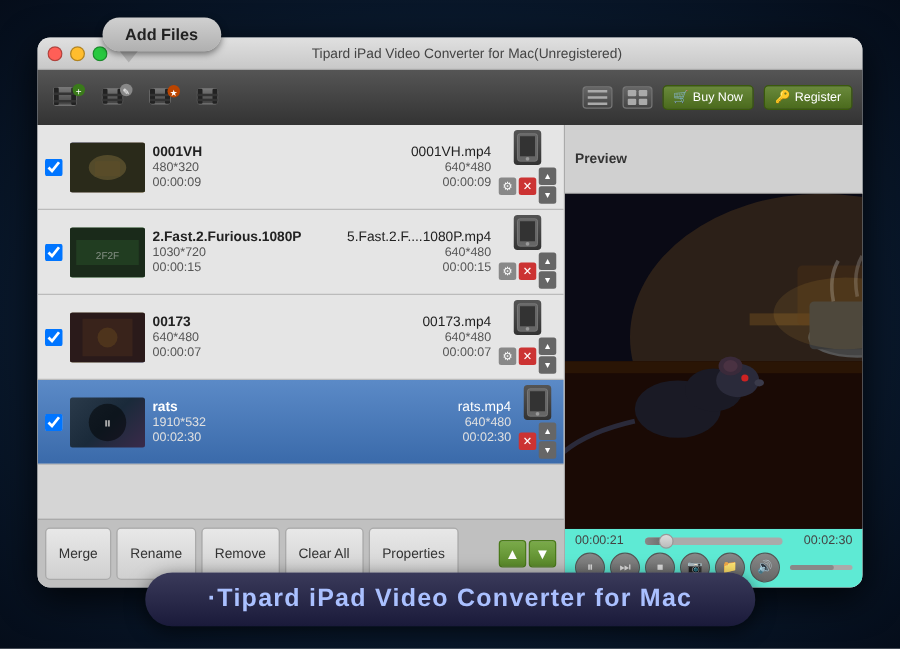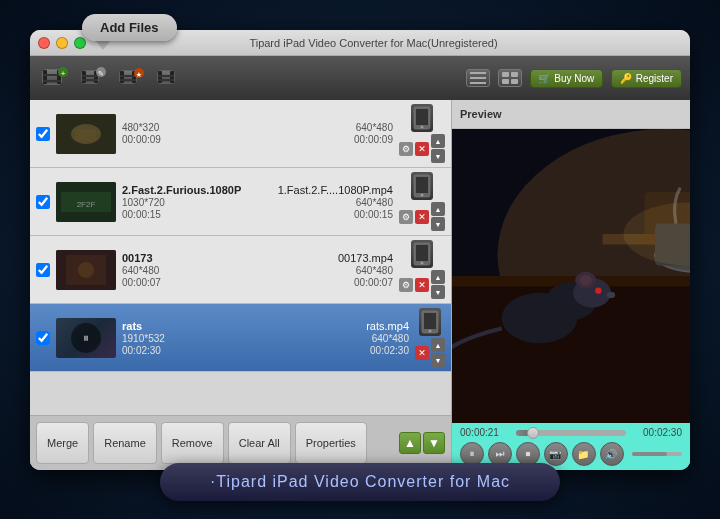--- a/index.html
+++ b/index.html
@@ -336,21 +336,21 @@
 
     
     .preview-panel {
       flex: 1;
       background: #c8c8c8;
       display: flex;
       flex-direction: column;
     }
 
     .preview-label {
-      padding: 8px 8px;
+      padding: 21px 8px;
       font-size: 11px;
       color: #333;
       font-weight: bold;
       background: #d0d0d0;
       border-bottom: 1px solid #bbb;
     }
 
     .preview-video {
       flex: 1;
       background: #111;
@@ -489,22 +489,22 @@
     
     .brand-bar {
       position: absolute;
       bottom: 18px;
       left: 50%;
       transform: translateX(-50%);
       background: linear-gradient(to bottom, #3a3a5a 0%, #1a1a3a 100%);
       border-radius: 25px;
       padding: 10px 50px;
       color: #aac0ff;
-      font-size: 16px;
-      font-weight: 400;
+      font-size: 20px;
+      font-weight: 700;
       letter-spacing: 1px;
       box-shadow: 0 4px 15px rgba(0,0,0,0.6);
       white-space: nowrap;
     }
 
     
     .pause-icon {
       width: 30px;
       height: 30px;
       background: rgba(0,0,0,0.5);
@@ -655,20 +655,24 @@
             <div class="thumb-img-placeholder">
               <svg width="60" height="40" viewBox="0 0 60 40">
                 <rect width="60" height="40" fill="#2a2a1a"></rect>
                 <ellipse cx="30" cy="20" rx="15" ry="10" fill="rgba(180,150,80,0.3)"></ellipse>
                 <rect x="20" y="15" width="20" height="12" rx="1" fill="rgba(100,80,40,0.4)"></rect>
               </svg>
             </div>
           </div>
           <div class="file-details">
             <div class="file-row1">
+              <span class="file-name">0001VH</span>
+              <span class="file-output-name">0001VH.mp4</span>
+            </div>
+            <div class="file-row1">
               <span class="file-info">480*320</span>
               <span class="file-info">640*480</span>
             </div>
             <div class="file-row1">
               <span class="file-info">00:00:09</span>
               <span class="file-info">00:00:09</span>
             </div>
           </div>
           <div class="file-actions">
             <div class="ipad-icon">
@@ -696,21 +700,21 @@
               <svg width="60" height="40" viewBox="0 0 60 40">
                 <rect width="60" height="40" fill="#1a2a1a"></rect>
                 <rect x="5" y="10" width="50" height="20" fill="rgba(40,80,40,0.5)"></rect>
                 <text x="30" y="25" text-anchor="middle" font-size="8" fill="rgba(200,200,200,0.6)">2F2F</text>
               </svg>
             </div>
           </div>
           <div class="file-details">
             <div class="file-row1">
               <span class="file-name">2.Fast.2.Furious.1080P</span>
-              <span class="file-output-name">1.Fast.2.F....1080P.mp4</span>
+              <span class="file-output-name">5.Fast.2.F....1080P.mp4</span>
             </div>
             <div class="file-row1">
               <span class="file-info">1030*720</span>
               <span class="file-info">640*480</span>
             </div>
             <div class="file-row1">
               <span class="file-info">00:00:15</span>
               <span class="file-info">00:00:15</span>
             </div>
           </div>

